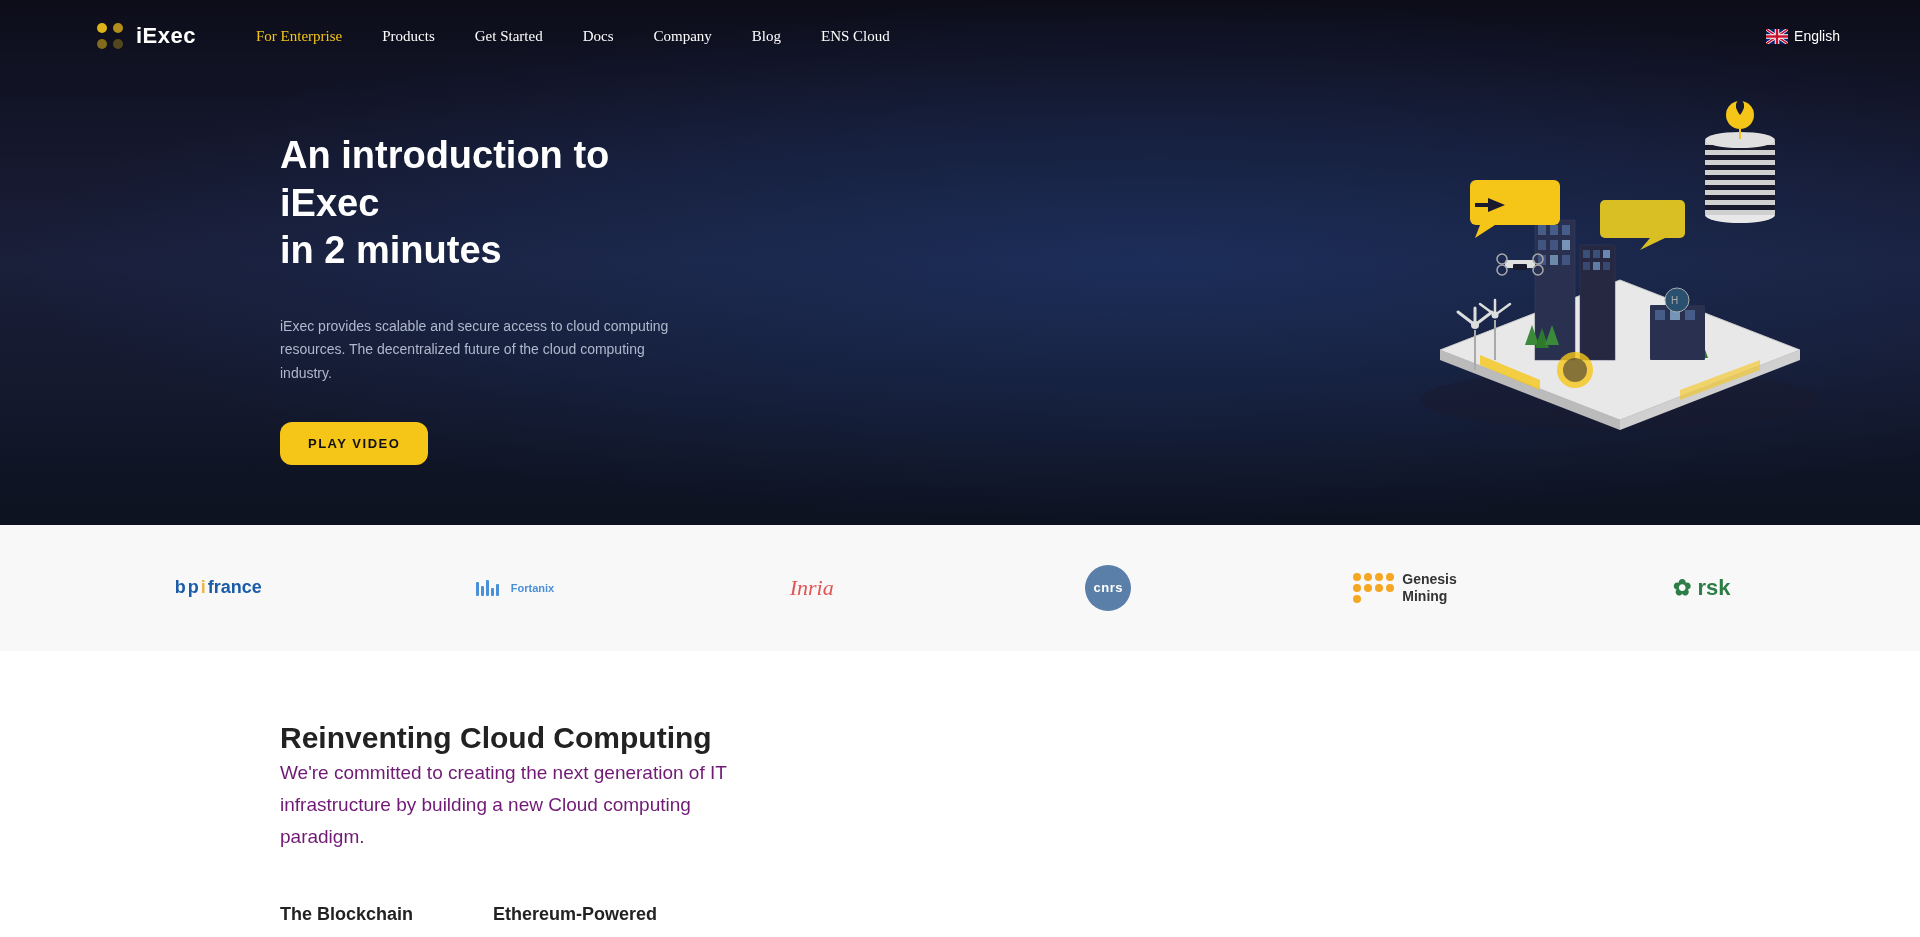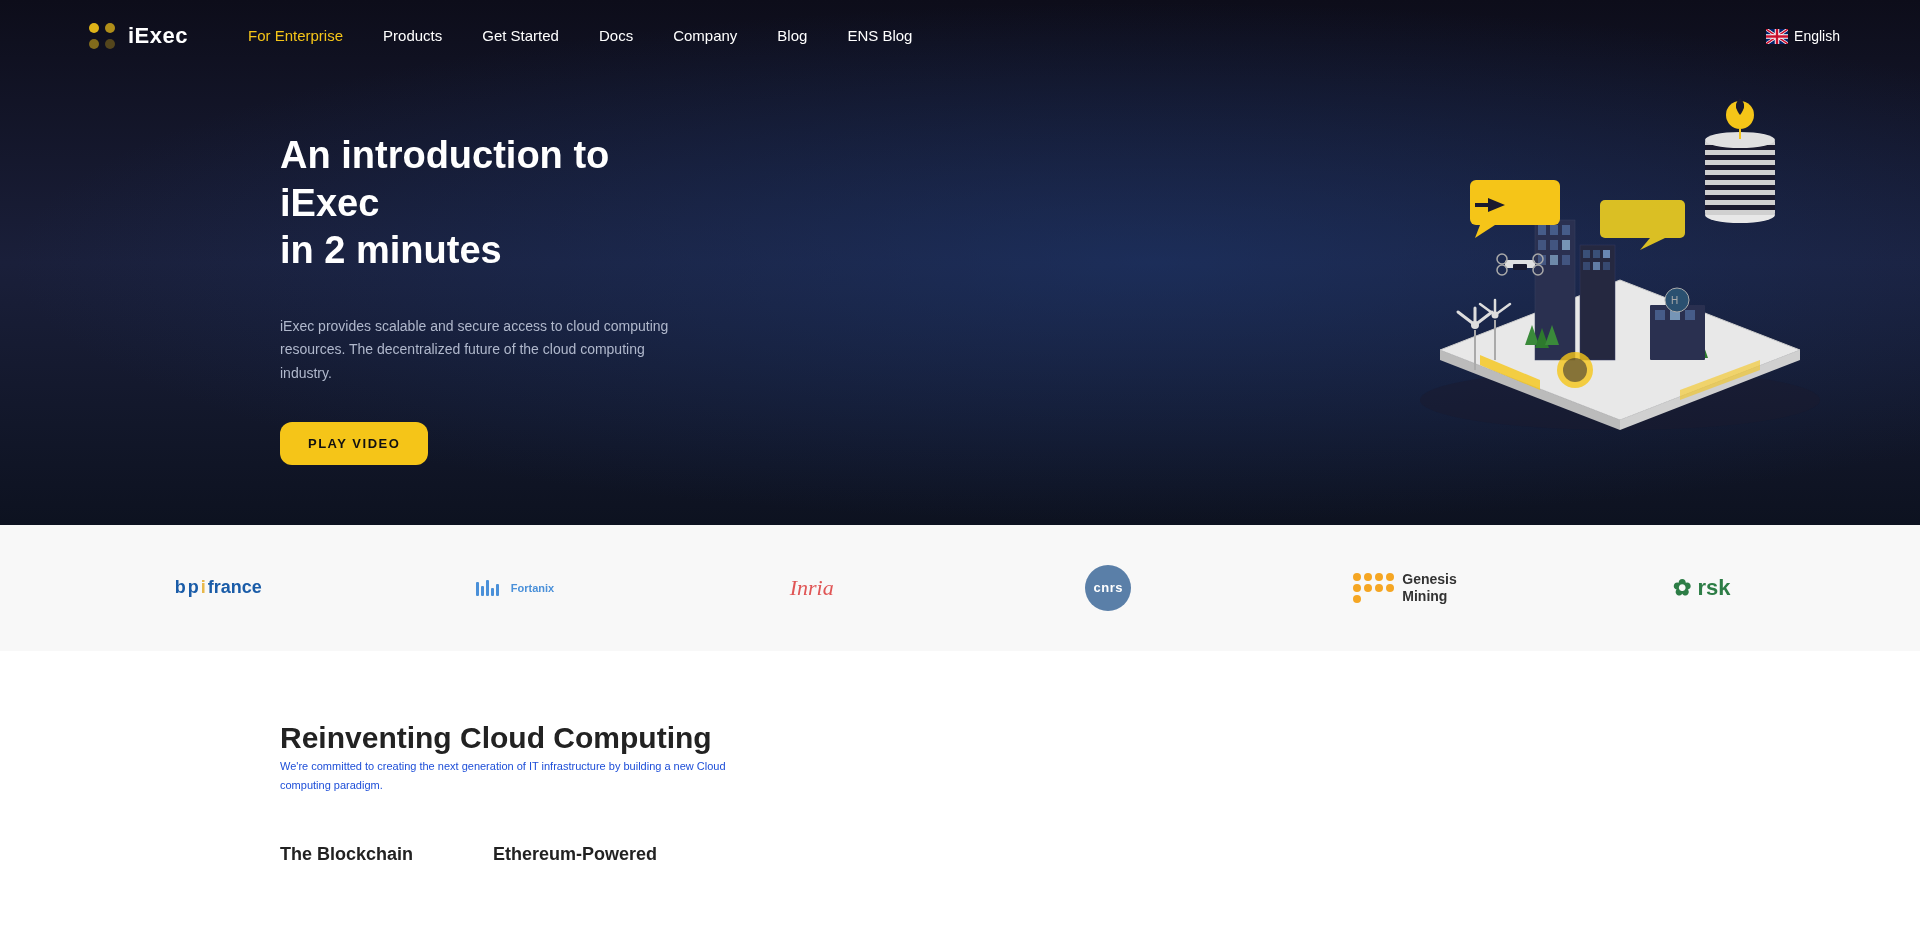--- a/index.html
+++ b/index.html
@@ -1,21 +1,21 @@
 <!DOCTYPE html>
 <html><head>
   <meta charset="utf-8">
   <style>
     * { margin: 0; padding: 0; box-sizing: border-box; }
     body { font-family: 'Segoe UI', Arial, sans-serif; background: #fff; overflow-x: hidden; }
 
     
     .navbar {
       position: absolute;
-      top: 0; left: 4px; right: 0;
+      top: 0; left: 12px; right: 0;
       z-index: 10;
       display: flex;
       align-items: center;
       padding: 4px 80px;
       height: 72px;
       background: transparent;
     }
     .logo-wrap {
       display: flex;
       align-items: center;
@@ -41,20 +41,21 @@
       flex: 1;
     }
     .nav-links li a {
       display: block;
       padding: 0 20px;
       color: #fff;
       text-decoration: none;
       font-size: 15px;
       font-weight: 500;
       line-height: 72px;
+      font-family: Liberation Serif, serif;
     }
     .nav-links li a.active {
       color: #f5c518;
     }
     .nav-right {
       display: flex;
       align-items: center;
       gap: 8px;
     }
     .lang-btn {
@@ -156,22 +157,22 @@
       background: #fff;
       padding: 70px 280px 50px;
     }
     .reinventing-title {
       font-size: 30px;
       font-weight: 700;
       color: #222;
       margin-bottom: 2px;
     }
     .reinventing-desc {
-      font-size: 11px;
-      color: #1d4ed8;
+      font-size: 19px;
+      color: #701a75;
       line-height: 1.7;
       max-width: 450px;
       margin-bottom: 50px;
     }
     .features-row {
       display: flex;
       gap: 80px;
     }
     .feature-title {
       font-size: 18px;
@@ -244,21 +245,21 @@
     <li>
       <a href="#">Docs</a>
     </li>
     <li>
       <a href="#">Company</a>
     </li>
     <li>
       <a href="#">Blog</a>
     </li>
     <li>
-      <a href="#">ENS Blog</a>
+      <a href="#">ENS Cloud</a>
     </li>
   </ul>
   <div class="nav-right">
     <button class="lang-btn">
 
       <svg width="22" height="15" viewBox="0 0 22 15">
         <rect width="22" height="15" fill="#012169"></rect>
         <path d="M0,0 L22,15 M22,0 L0,15" stroke="#fff" stroke-width="3"></path>
         <path d="M0,0 L22,15 M22,0 L0,15" stroke="#C8102E" stroke-width="1.5"></path>
         <path d="M11,0 V15 M0,7.5 H22" stroke="#fff" stroke-width="4.5"></path>

